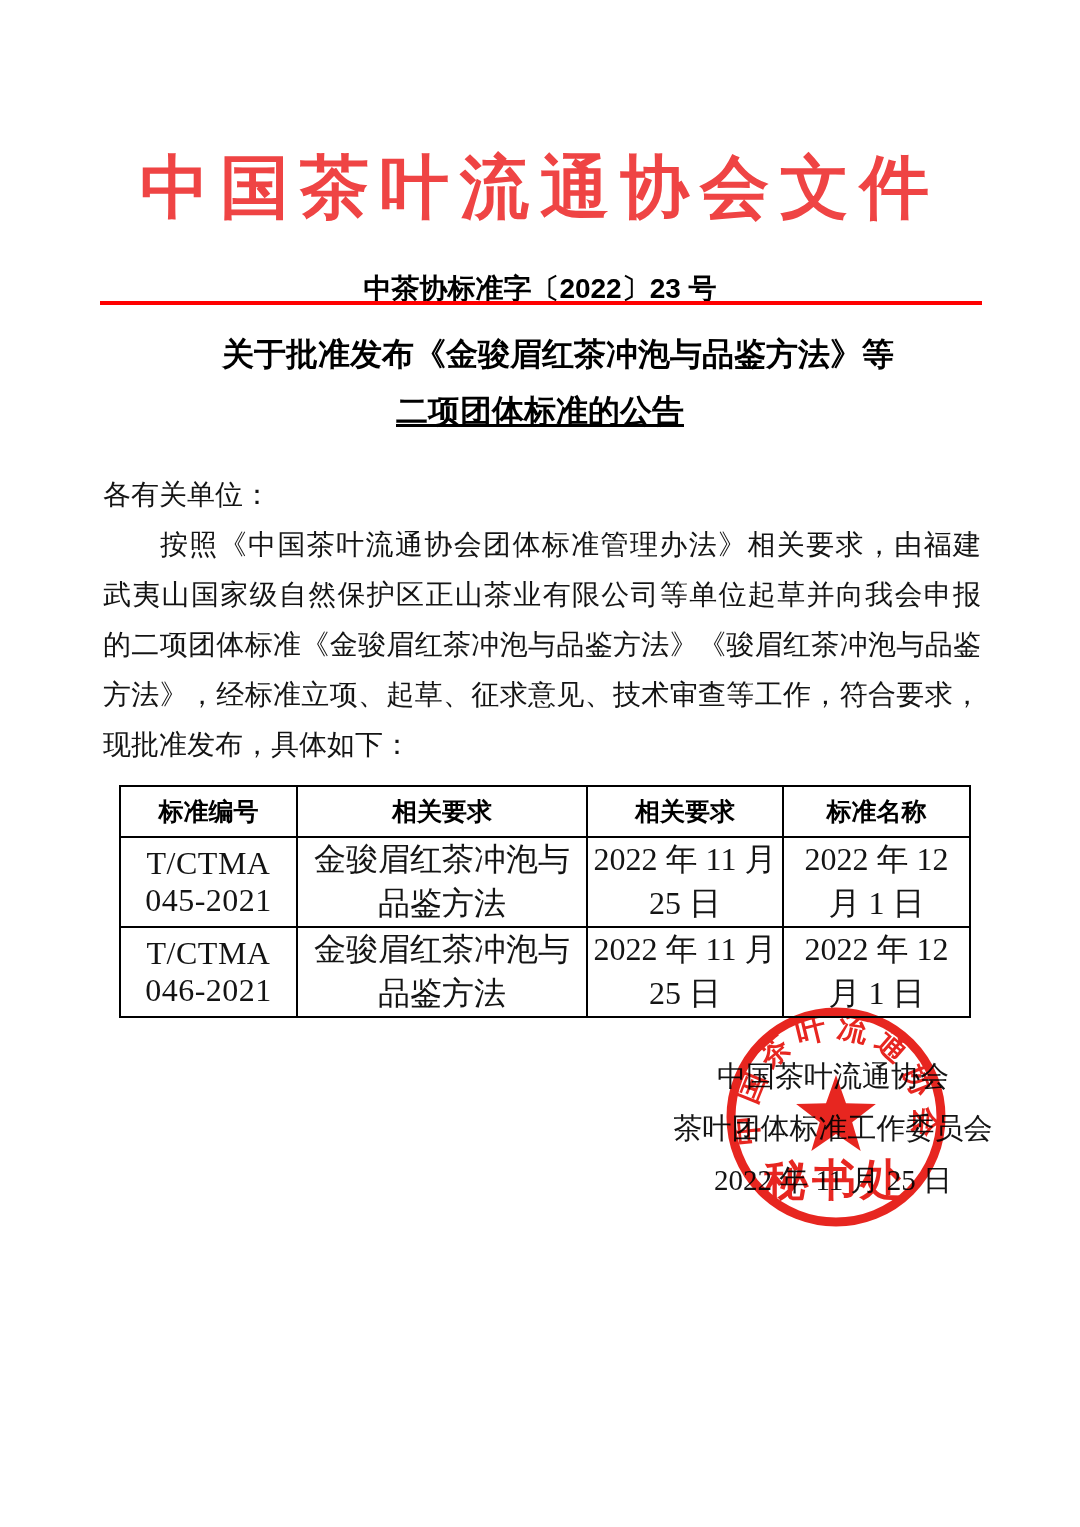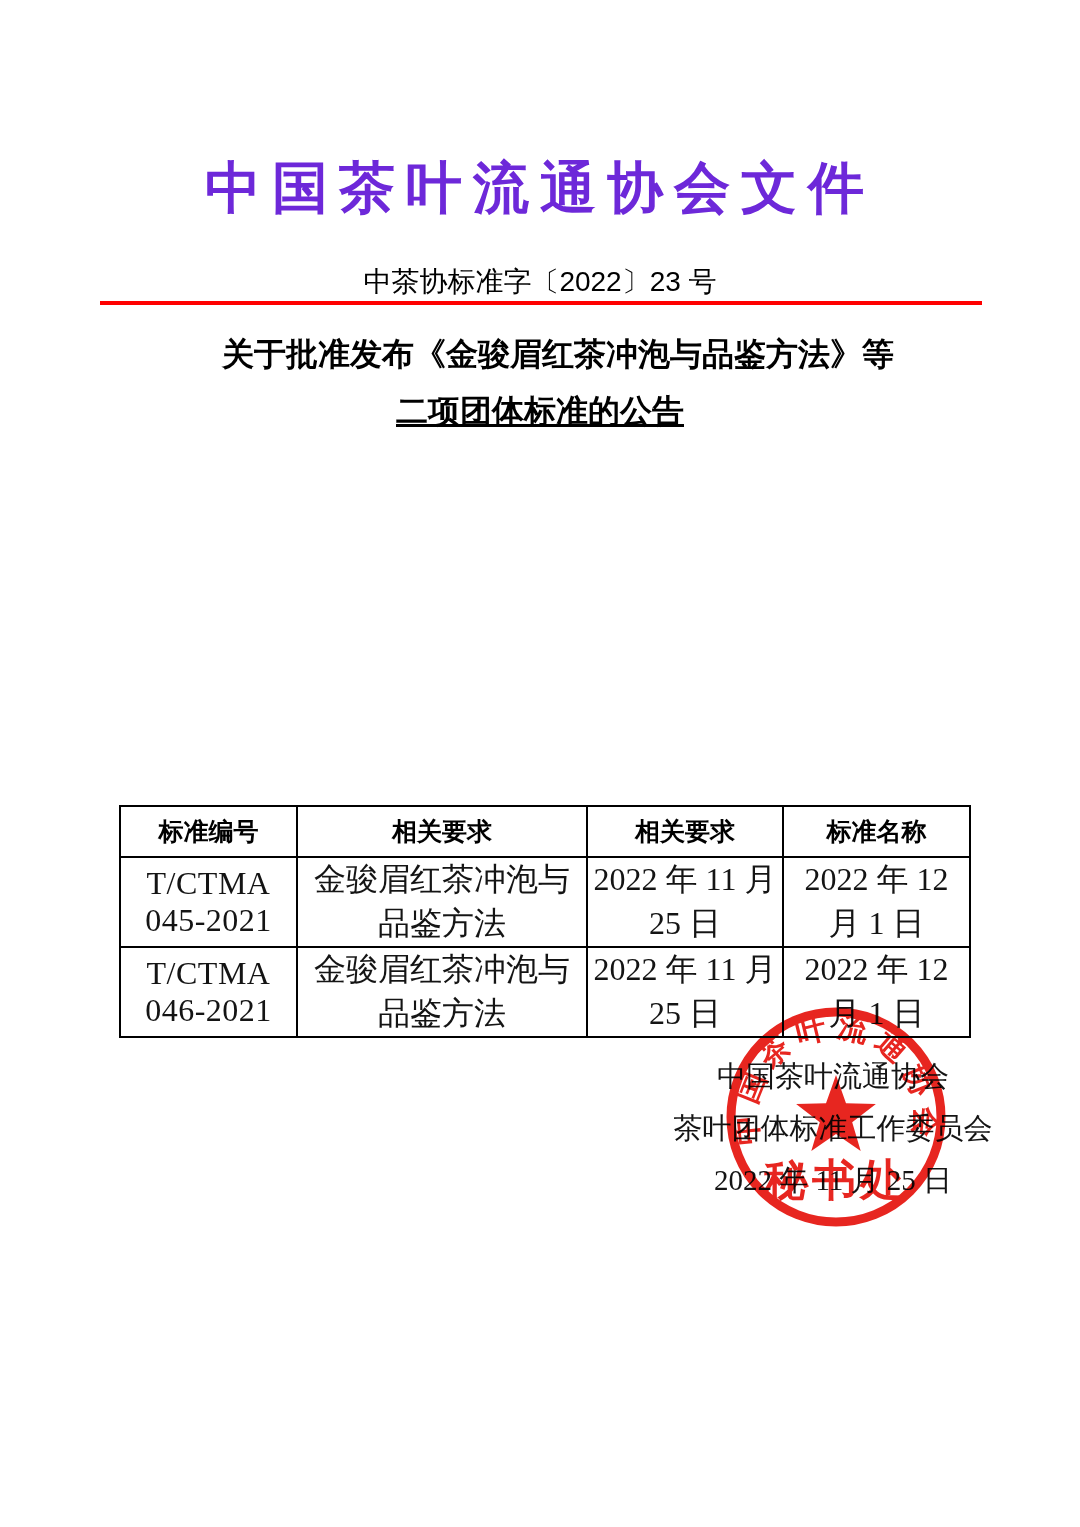--- a/index.html
+++ b/index.html
@@ -16,35 +16,35 @@
 
   
   .letterhead {
     position: absolute;
     top: 143px;
     left: 0;
     width: 100%;
     text-align: center;
     font-family: "Liberation Serif", "DejaVu Serif", serif;
     font-weight: bold;
-    font-size: 56px;
+    font-size: 69px;
     line-height: 90px;
     letter-spacing: 11px;
-    color: #6d28d9;
+    color: #ef4444;
     white-space: nowrap;
   }
 
   .doc-number {
     position: absolute;
-    top: 263px;
+    top: 270px;
     left: 0;
     width: 100%;
     text-align: center;
     font-family: "Liberation Sans", sans-serif;
-    font-weight: normal;
+    font-weight: bold;
     font-size: 28px;
     color: #000000;
   }
 
   .red-rule {
     position: absolute;
     top: 301px;
     left: 100px;
     width: 882px;
     height: 4px;
@@ -85,21 +85,21 @@
   .body-line.no-stretch {
     text-align: left;
     text-align-last: left;
   }
   .body-line.indent { text-indent: 57px; }
 
   
   table.standards {
     position: absolute;
     left: 119px;
-    top: 805px;
+    top: 785px;
     width: 850px;
     border-collapse: collapse;
     table-layout: fixed;
   }
   table.standards td, table.standards th {
     border: 2px solid #000000;
     text-align: center;
     vertical-align: middle;
     padding: 0 4px;
   }
@@ -154,20 +154,28 @@
 
   <div class="letterhead">中国茶叶流通协会文件</div>
 
   <div class="doc-number">中茶协标准字〔2022〕23 号</div>
 
   <div class="red-rule"></div>
 
   <div class="doc-title line1">关于批准发布《金骏眉红茶冲泡与品鉴方法》等</div>
   <div class="doc-title line2">二项团体标准的公告</div>
 
+  <div class="body-text">
+    <div class="body-line no-stretch">各有关单位：</div>
+    <div class="body-line indent">按照《中国茶叶流通协会团体标准管理办法》相关要求，由福建</div>
+    <div class="body-line">武夷山国家级自然保护区正山茶业有限公司等单位起草并向我会申报</div>
+    <div class="body-line">的二项团体标准《金骏眉红茶冲泡与品鉴方法》《骏眉红茶冲泡与品鉴</div>
+    <div class="body-line">方法》，经标准立项、起草、征求意见、技术审查等工作，符合要求，</div>
+    <div class="body-line no-stretch">现批准发布，具体如下：</div>
+  </div>
 
   <table class="standards">
     <colgroup>
         <col class="c1">
         <col class="c2">
         <col class="c3">
         <col class="c4">
       </colgroup>
     <tbody>
         <tr>

